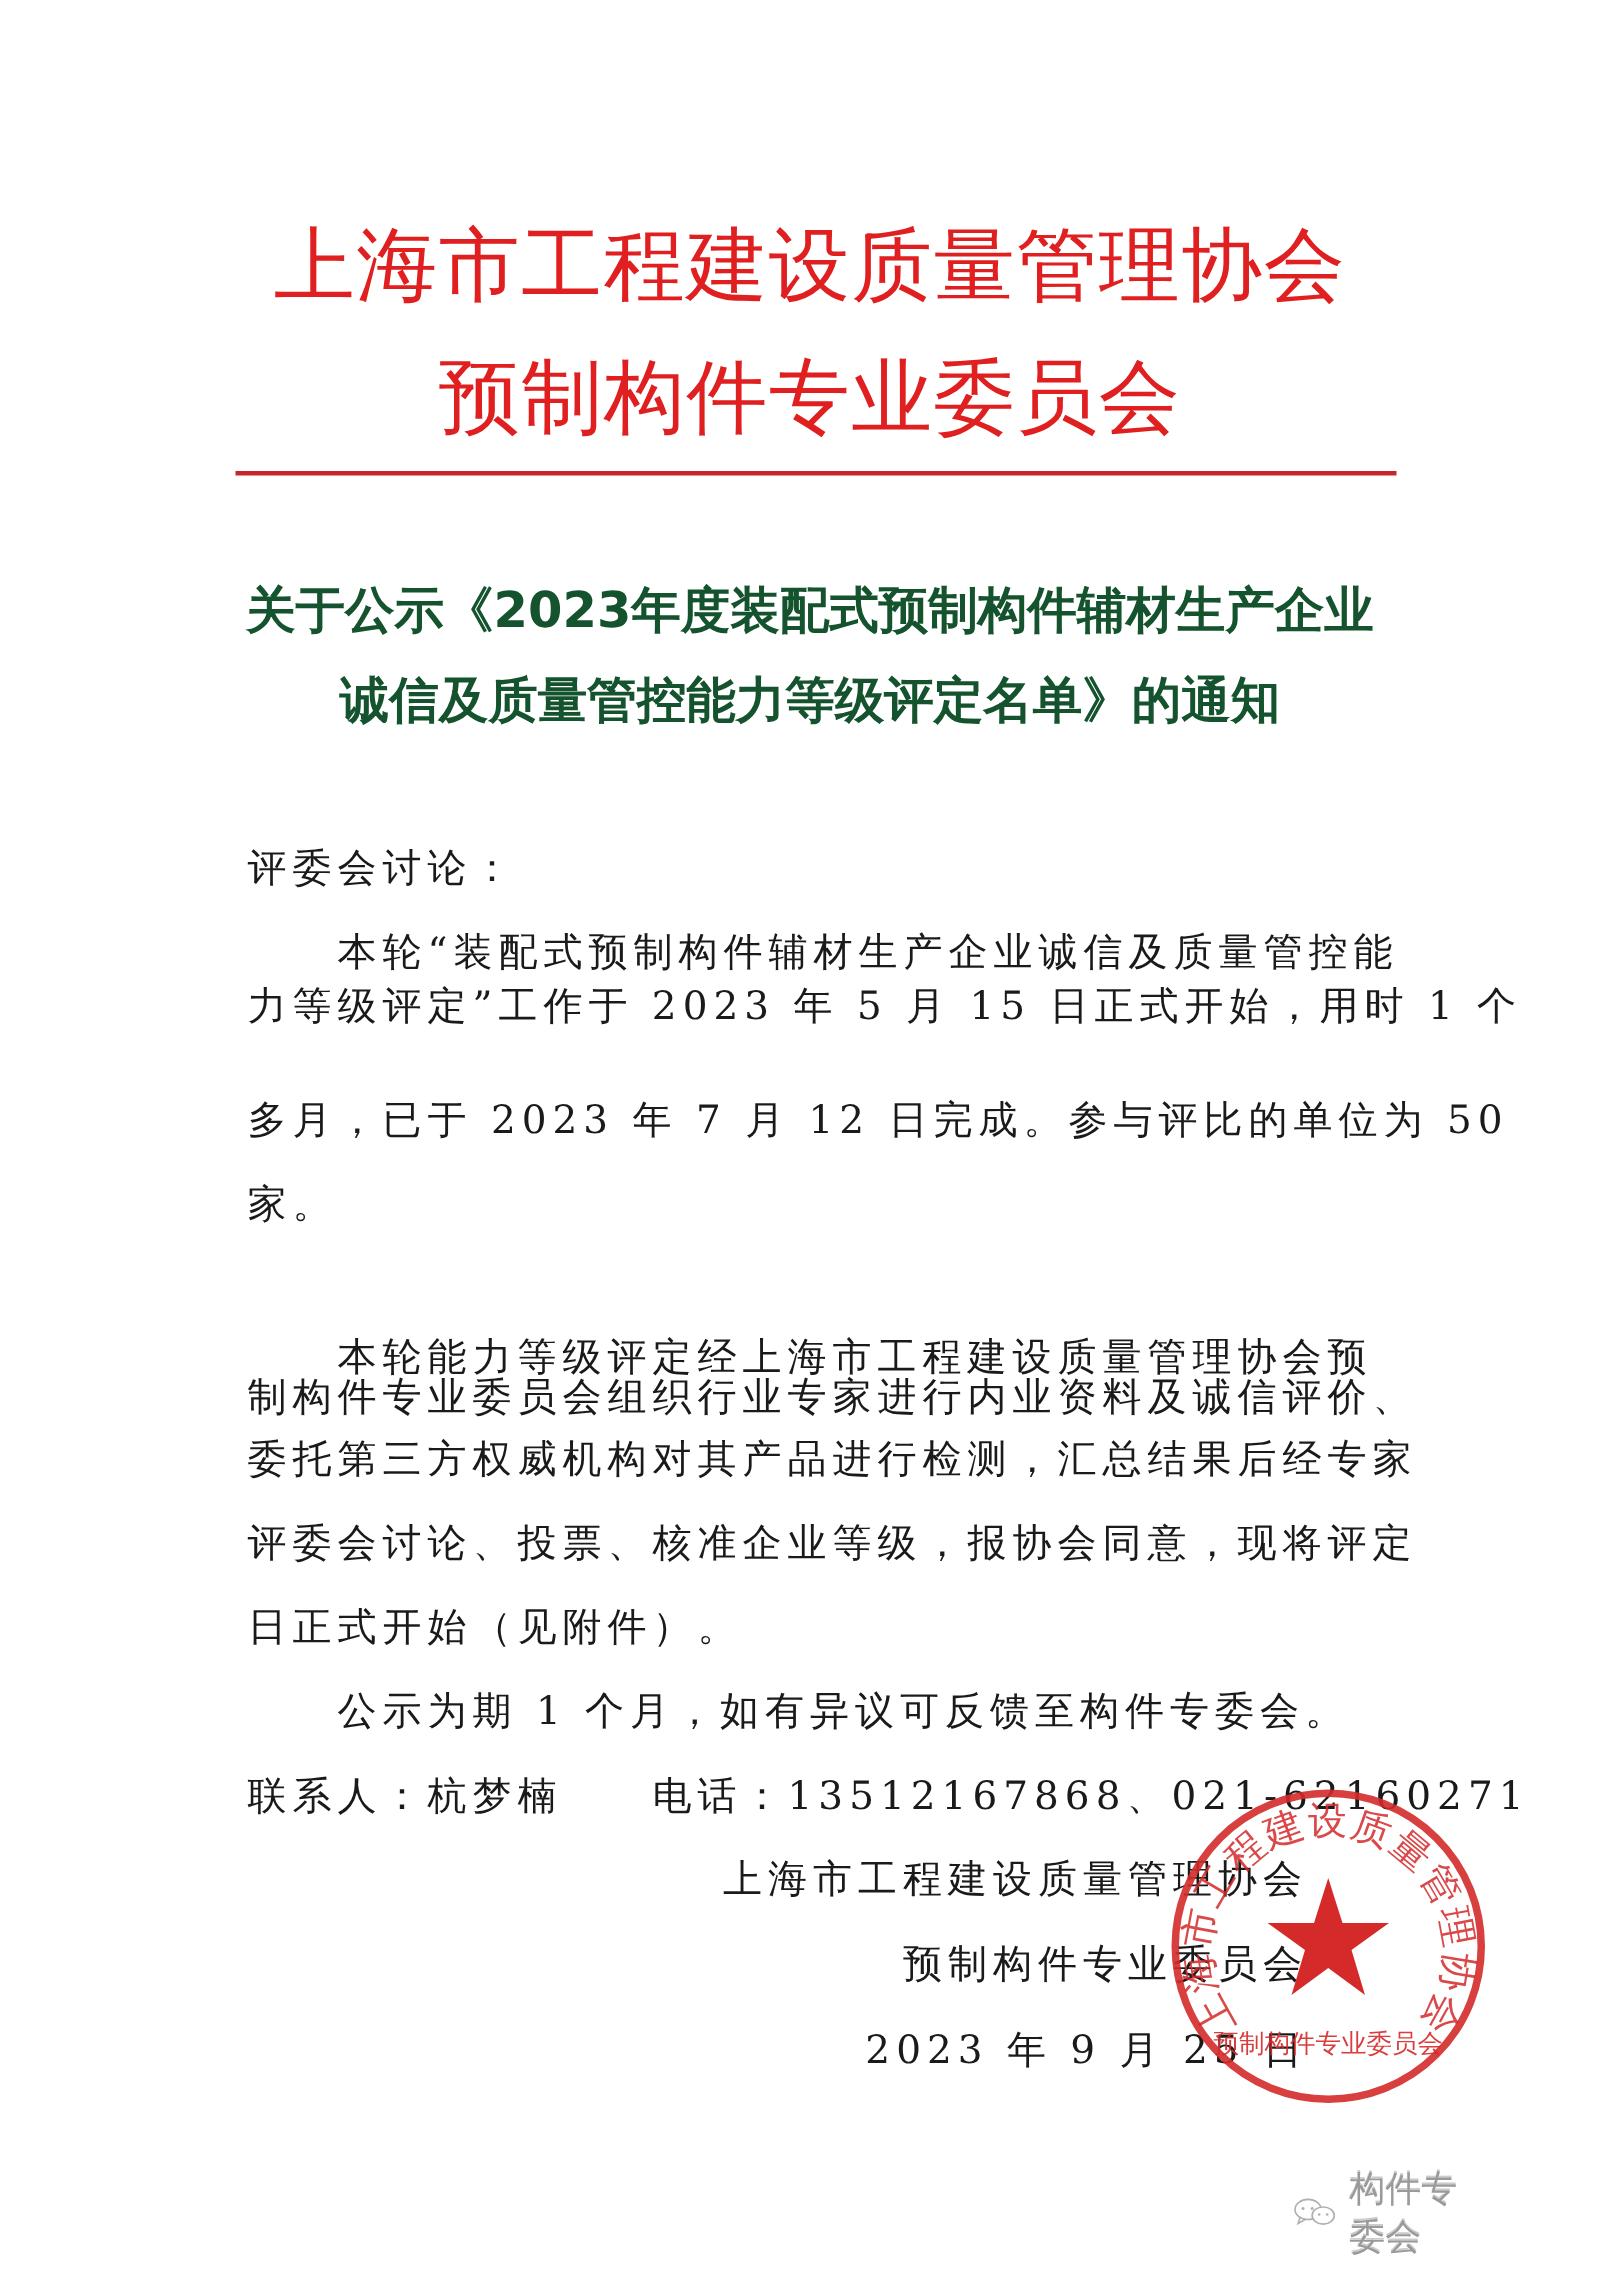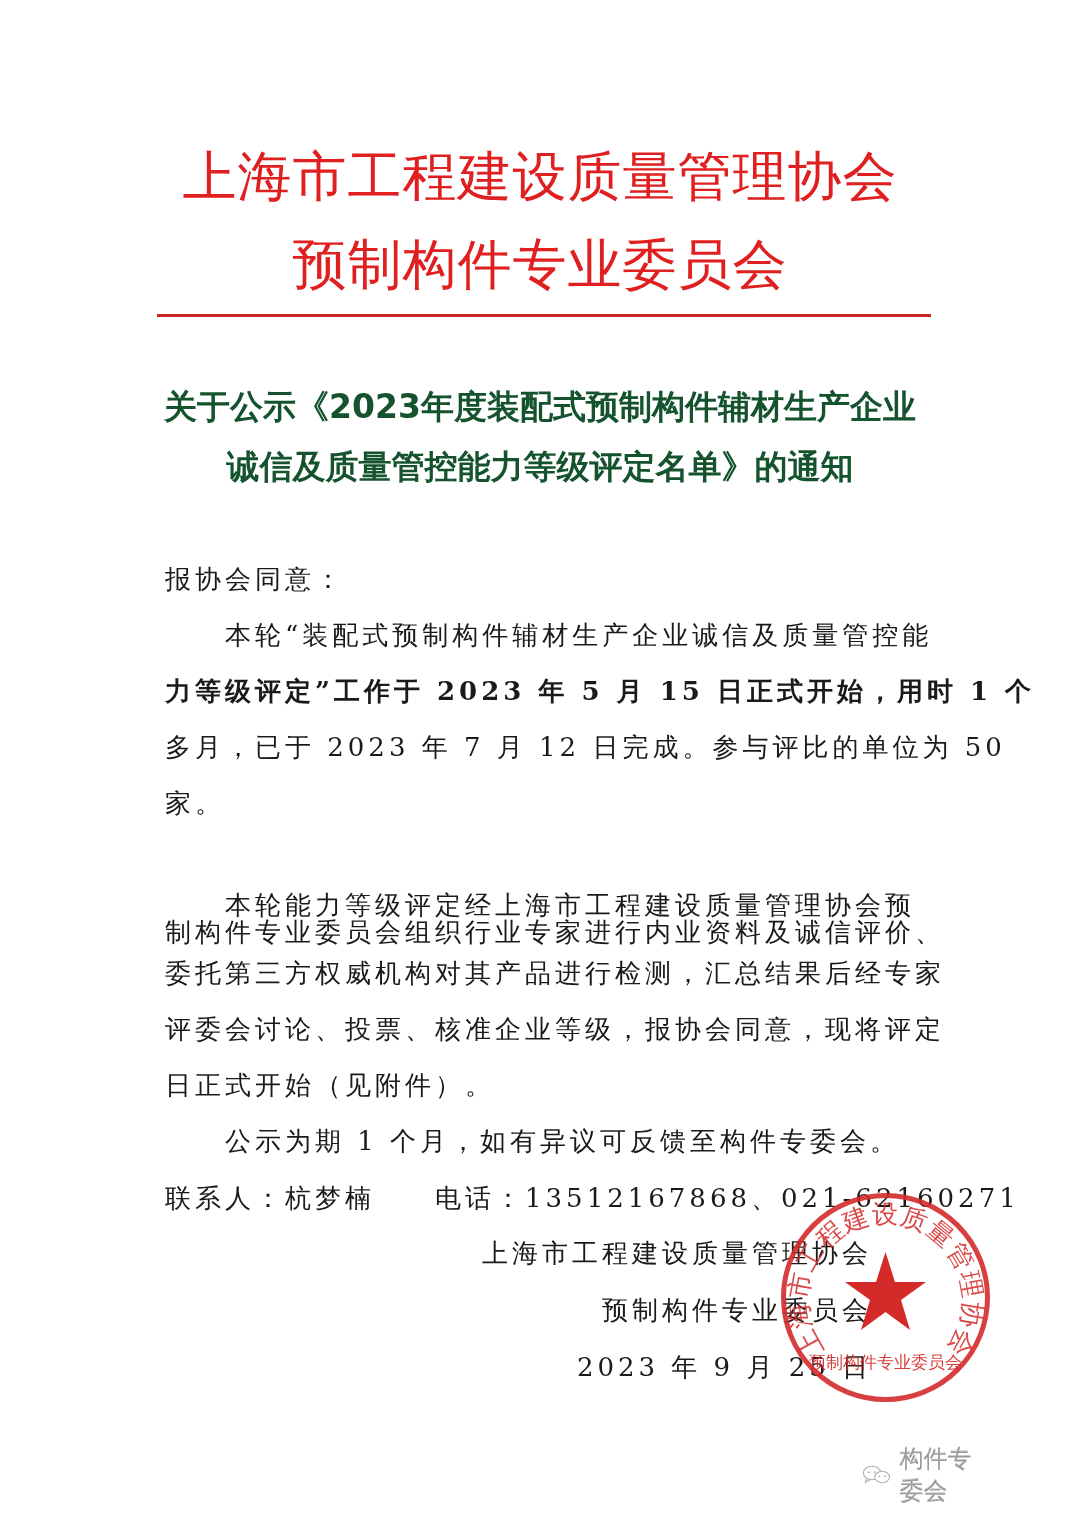--- a/index.html
+++ b/index.html
@@ -40,24 +40,24 @@
 
 <div class="page">
 
   <div class="hdr hdr1">上海市工程建设质量管理协会</div>
   <div class="hdr hdr2">预制构件专业委员会</div>
   <div class="redline"></div>
 
   <div class="title title1">关于公示《2023年度装配式预制构件辅材生产企业</div>
   <div class="title title2">诚信及质量管控能力等级评定名单》的通知</div>
 
-  <div class="body" style="top:566px;">报协会同意：</div>
+  <div class="body" style="top:566px;">评委会讨论：</div>
 
   <div class="body" style="top:622px;">　　本轮“装配式预制构件辅材生产企业诚信及质量管控能</div>
-  <div class="body" style="top:678px;font-weight:bold;">力等级评定”工作于 2023 年 5 月 15 日正式开始，用时 1 个</div>
+  <div class="body" style="top:658px;">力等级评定”工作于 2023 年 5 月 15 日正式开始，用时 1 个</div>
   <div class="body" style="top:734px;">多月，已于 2023 年 7 月 12 日完成。参与评比的单位为 50</div>
   <div class="body" style="top:790px;">家。</div>
 
   <div class="body" style="top:848px;margin-top:44px;">　　本轮能力等级评定经上海市工程建设质量管理协会预</div>
   <div class="body" style="top:904px;margin-top:15px;">制构件专业委员会组织行业专家进行内业资料及诚信评价、</div>
   <div class="body" style="top:960px;">委托第三方权威机构对其产品进行检测，汇总结果后经专家</div>
   <div class="body" style="top:1016px;">评委会讨论、投票、核准企业等级，报协会同意，现将评定</div>
   <div class="body" style="top:1072px;">日正式开始（见附件）。</div>
 
   <div class="body" style="top:1128px;">　　公示为期 1 个月，如有异议可反馈至构件专委会。</div>

